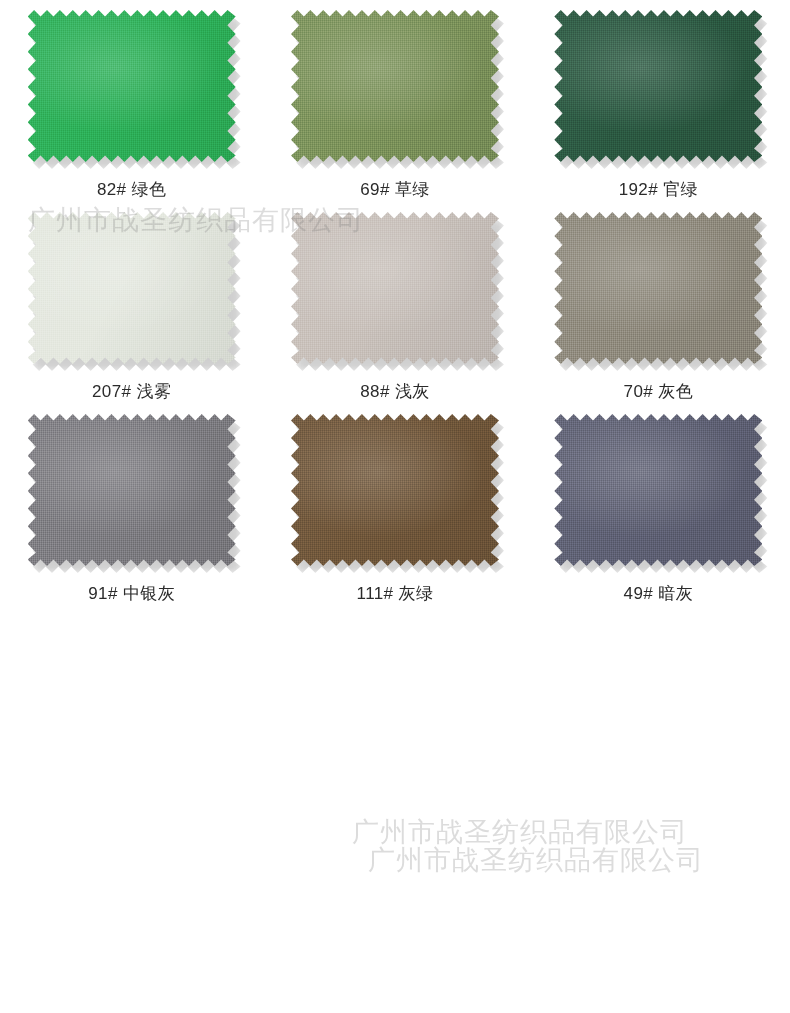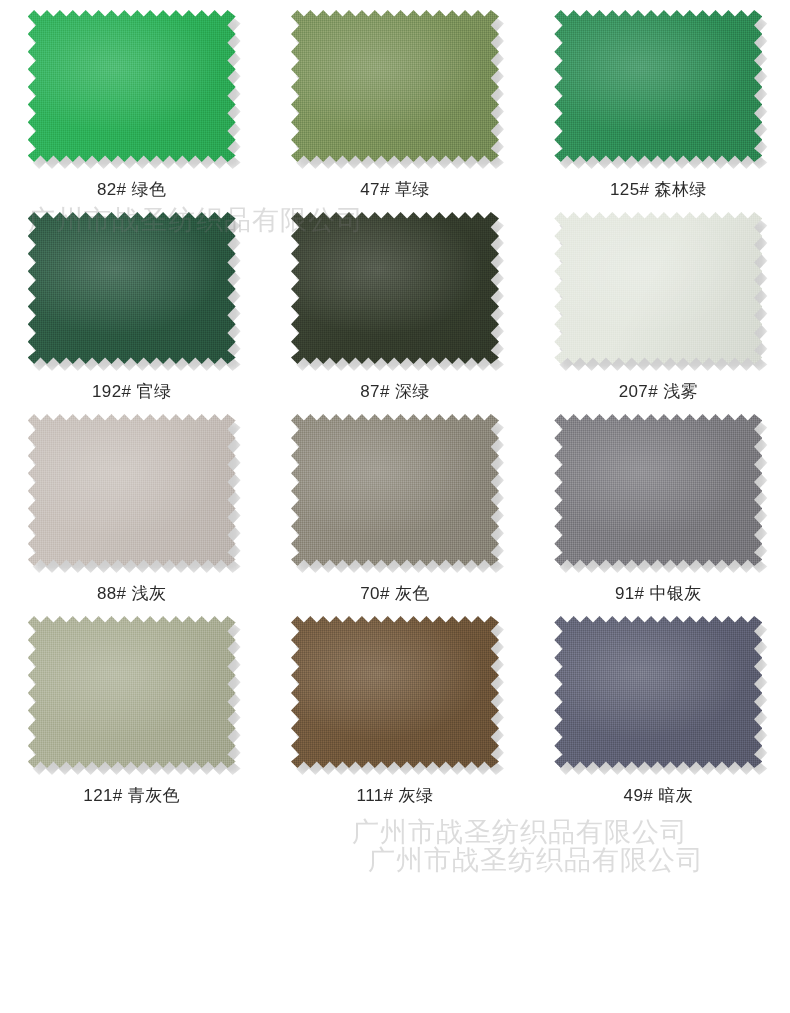--- a/index.html
+++ b/index.html
@@ -222,55 +222,35 @@
       <div class="swatch-label">82# 绿色</div>
     </div>
     <div class="swatch-cell">
       <div class="swatch-wrap">
         <div class="swatch-shadow"></div>
         <div class="swatch" style="background-color: rgb(122, 145, 89);">
           <div class="swatch-sheen"></div>
           <div class="swatch-texture"></div>
         </div>
       </div>
-      <div class="swatch-label">47# 草绿</div>
-    </div>
-    <div class="swatch-cell">
-      <div class="swatch-wrap">
-        <div class="swatch-shadow"></div>
-        <div class="swatch" style="background-color: rgb(46, 139, 85);">
-          <div class="swatch-sheen"></div>
-          <div class="swatch-texture"></div>
-        </div>
-      </div>
-      <div class="swatch-label">125# 森林绿</div>
+      <div class="swatch-label">69# 草绿</div>
     </div>
     <div class="swatch-cell">
       <div class="swatch-wrap">
         <div class="swatch-shadow"></div>
         <div class="swatch" style="background-color: rgb(42, 87, 64);">
           <div class="swatch-sheen"></div>
           <div class="swatch-texture"></div>
         </div>
       </div>
       <div class="swatch-label">192# 官绿</div>
     </div>
     <div class="swatch-cell">
       <div class="swatch-wrap">
         <div class="swatch-shadow"></div>
-        <div class="swatch" style="background-color: rgb(51, 59, 43);">
-          <div class="swatch-sheen"></div>
-          <div class="swatch-texture"></div>
-        </div>
-      </div>
-      <div class="swatch-label">87# 深绿</div>
-    </div>
-    <div class="swatch-cell">
-      <div class="swatch-wrap">
-        <div class="swatch-shadow"></div>
         <div class="swatch" style="background-color: rgb(228, 232, 223);">
           <div class="swatch-sheen"></div>
           <div class="swatch-texture"></div>
         </div>
       </div>
       <div class="swatch-label">207# 浅雾</div>
     </div>
     <div class="swatch-cell">
       <div class="swatch-wrap">
         <div class="swatch-shadow"></div>
@@ -297,30 +277,20 @@
         <div class="swatch" style="background-color: rgb(124, 123, 128);">
           <div class="swatch-sheen"></div>
           <div class="swatch-texture"></div>
         </div>
       </div>
       <div class="swatch-label">91# 中银灰</div>
     </div>
     <div class="swatch-cell">
       <div class="swatch-wrap">
         <div class="swatch-shadow"></div>
-        <div class="swatch" style="background-color: rgb(172, 176, 150);">
-          <div class="swatch-sheen"></div>
-          <div class="swatch-texture"></div>
-        </div>
-      </div>
-      <div class="swatch-label">121# 青灰色</div>
-    </div>
-    <div class="swatch-cell">
-      <div class="swatch-wrap">
-        <div class="swatch-shadow"></div>
         <div class="swatch" style="background-color: rgb(110, 85, 57);">
           <div class="swatch-sheen"></div>
           <div class="swatch-texture"></div>
         </div>
       </div>
       <div class="swatch-label">111# 灰绿</div>
     </div>
     <div class="swatch-cell">
       <div class="swatch-wrap">
         <div class="swatch-shadow"></div>

